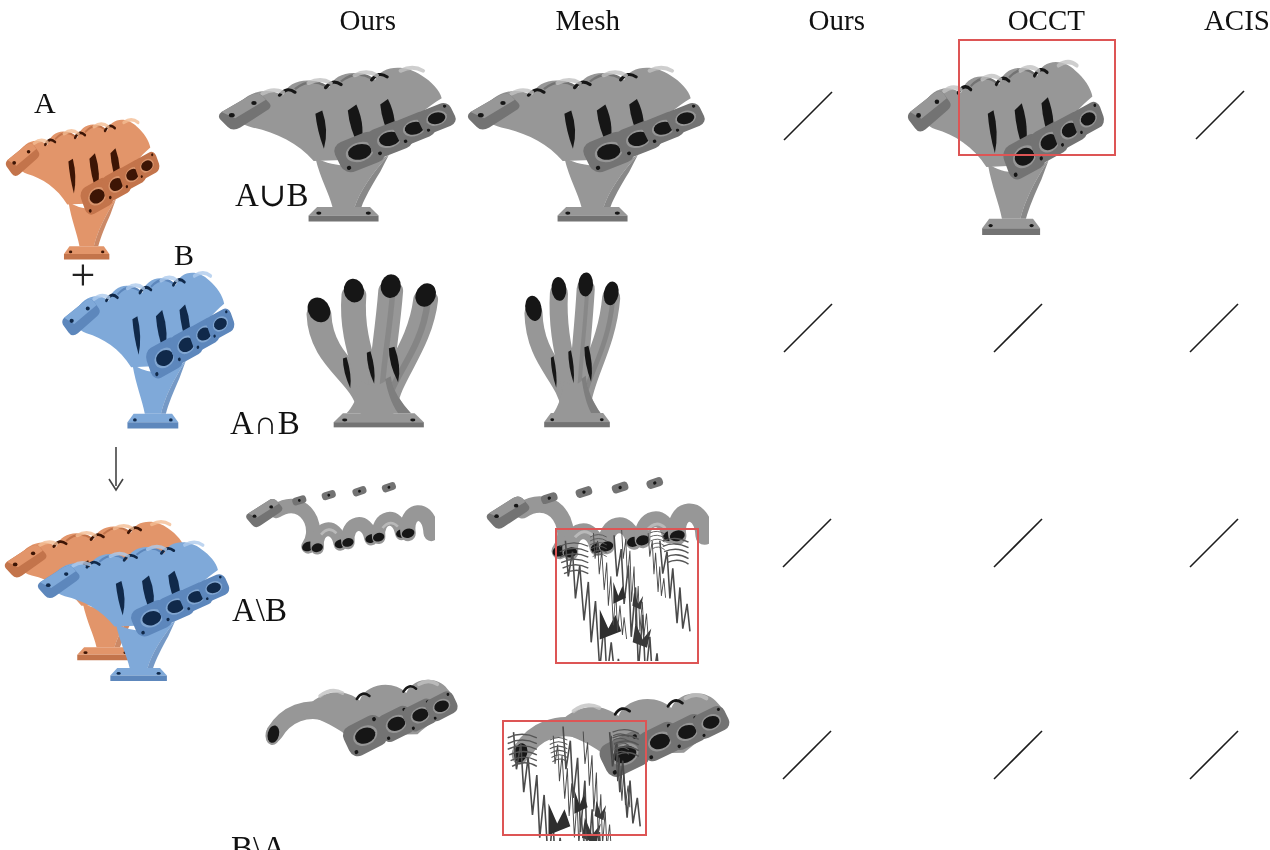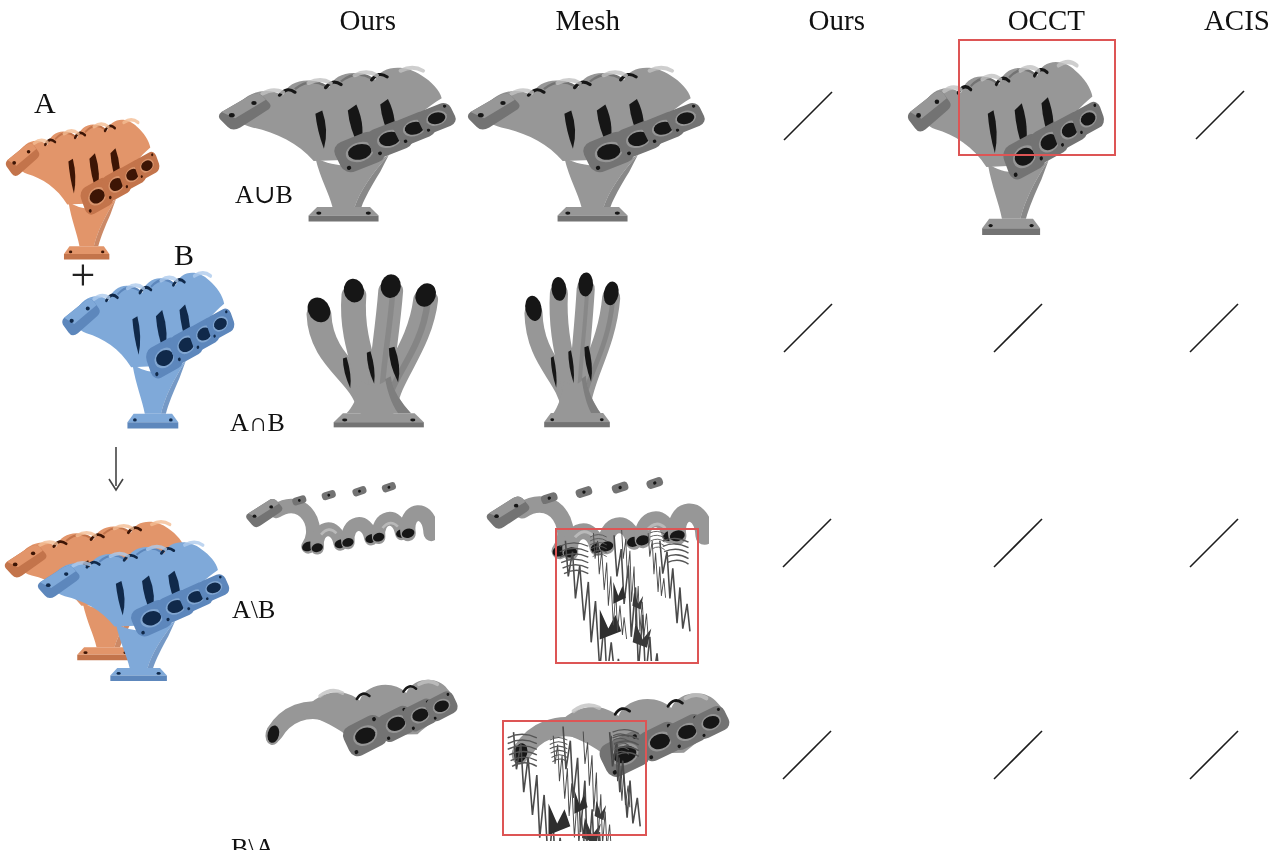--- a/index.html
+++ b/index.html
@@ -1,19 +1,19 @@
 <!DOCTYPE html>
 <html><head>
 <meta charset="utf-8">
 <style>
   html,body{margin:0;padding:0;background:#fff;}
   .page{position:relative;width:1270px;height:850px;background:#ffffff;overflow:hidden;
         font-family:"Liberation Serif","DejaVu Serif",serif;color:#111;}
   .hdr{position:absolute;width:110px;font-size:29px;text-align:right;line-height:32px;}
-  .rowlab{position:absolute;font-size:26px;line-height:30px;}
+  .rowlab{position:absolute;font-size:33px;line-height:30px;}
   .inlab{position:absolute;font-size:30px;line-height:30px;}
   .plus{position:absolute;font-size:44px;font-weight:400;color:#222;line-height:40px;}
   .abs{position:absolute;}
   .redbox{position:absolute;border:2px solid #DD5555;background:transparent;}
   svg{display:block;}
 </style>
 </head>
 <body>
 
 <div class="page">

